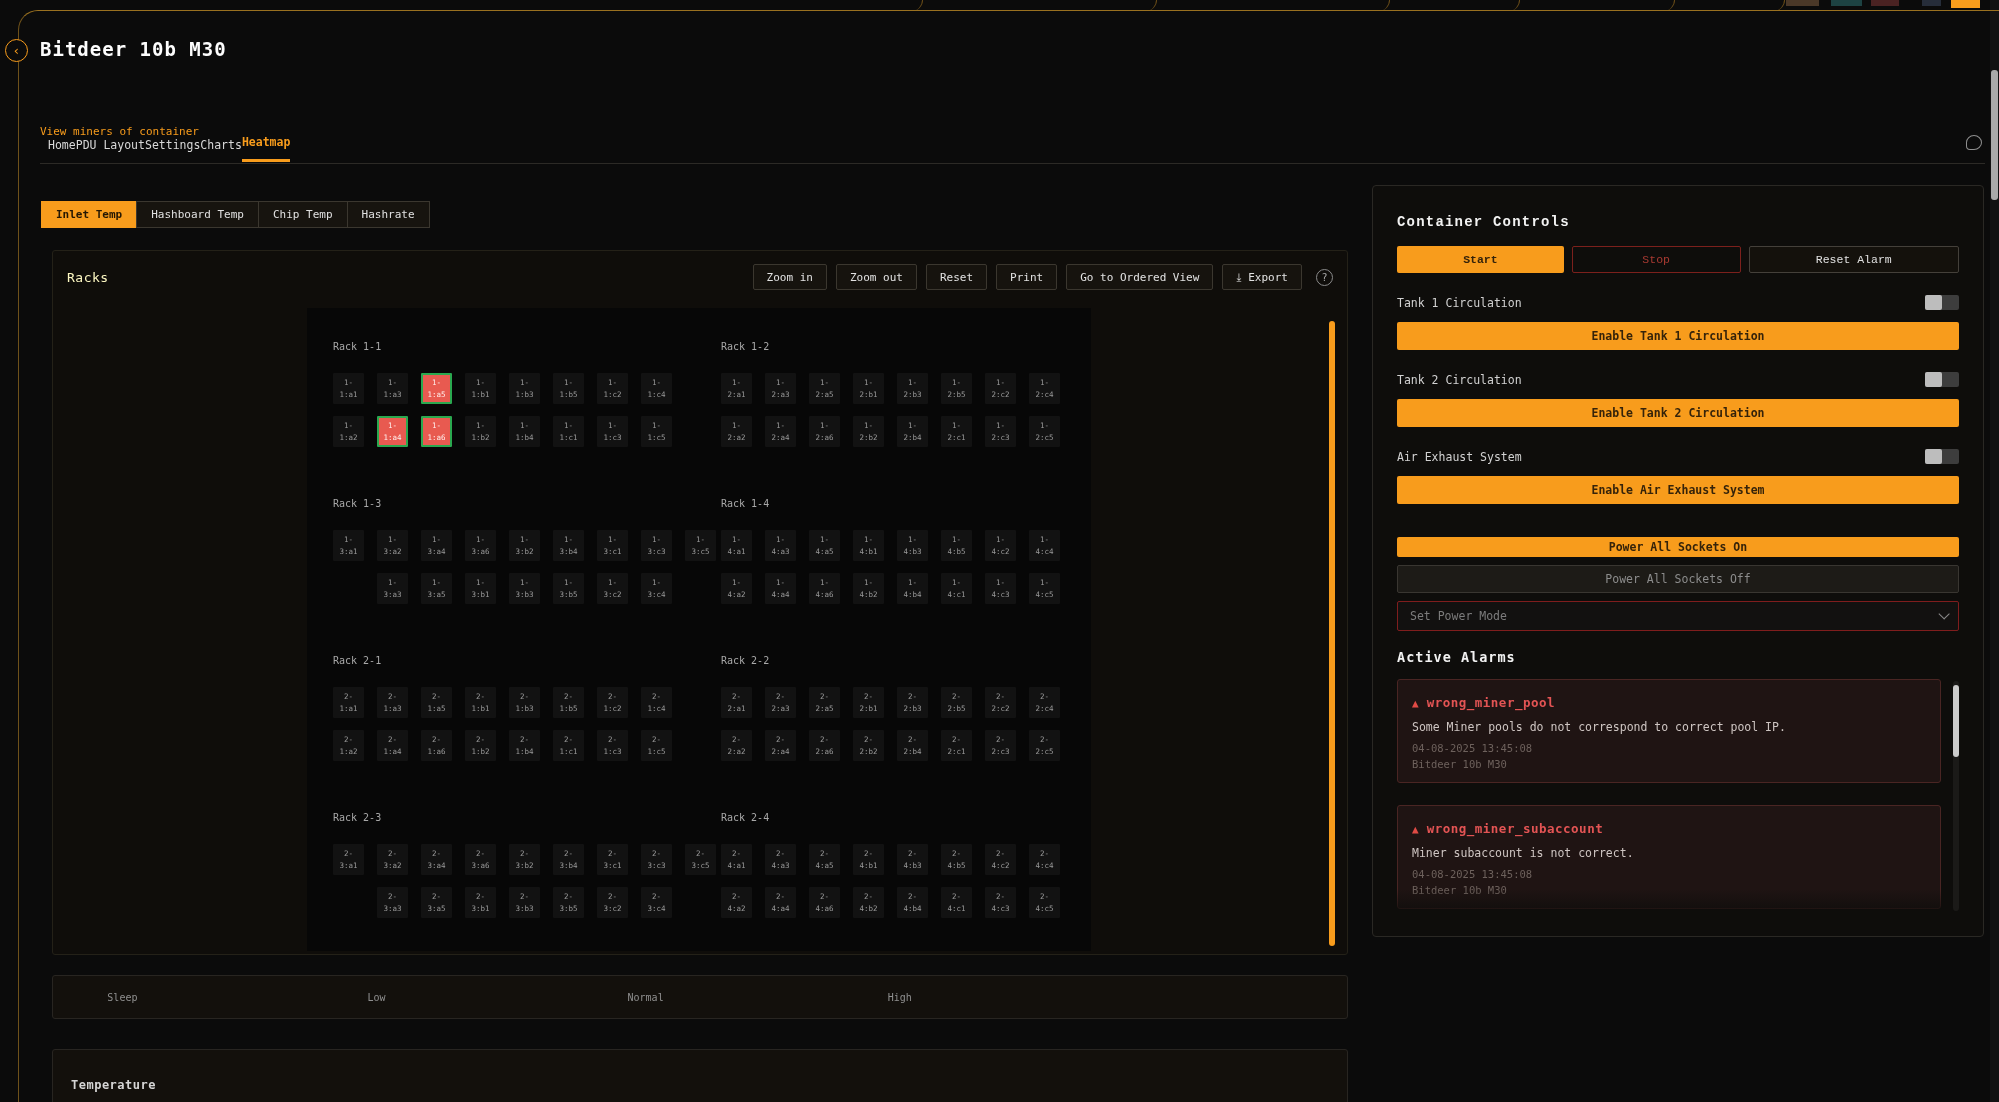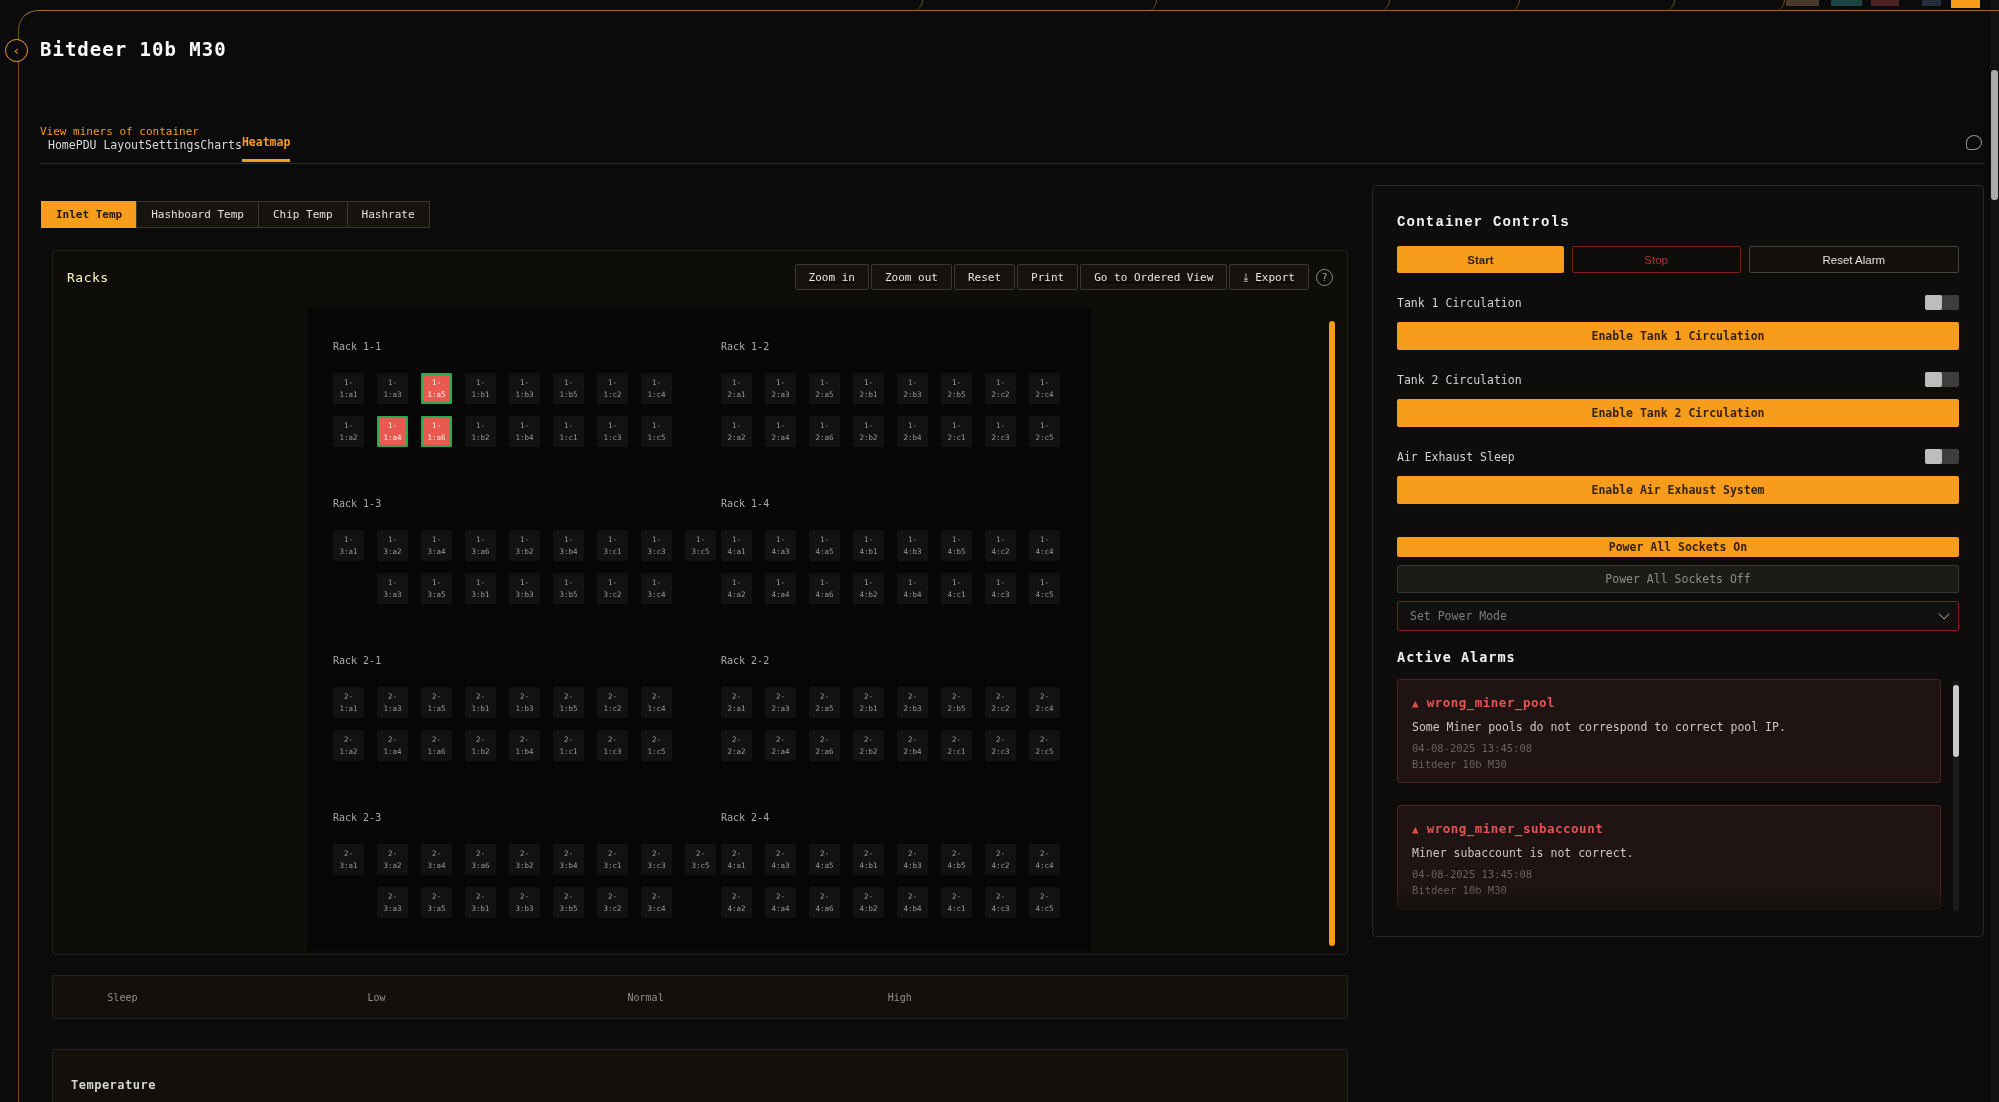--- a/index.html
+++ b/index.html
@@ -34,21 +34,21 @@
   .mtab { height:27px; padding:0 14px; display:flex; align-items:center; font-size:11px;
     background:#17140f; border:1px solid #3b372f; color:#e0e0e0; margin-left:-1px; cursor:pointer; }
   .mtab.active { background:#f89c1c; border-color:#f89c1c; color:#241703; font-weight:bold; }
 
   
   #racks-panel { left:52px; top:250px; width:1296px; height:705px; background:#0f0d0a;
     border:1px solid #242118; border-radius:3px; }
   #racks-header { position:absolute; left:0; right:0; top:0; height:52px; display:flex;
     align-items:center; justify-content:space-between; padding:0 14px; }
   #racks-title { font-size:13px; font-weight:normal; color:#fef9c3; letter-spacing:.5px; }
-  #racks-toolbar { display:flex; gap:2px; align-items:center;text-decoration:underline; }
+  #racks-toolbar { display:flex; gap:9px; align-items:center; }
   .tbtn { height:26px; padding:0 13px; font-size:11px; background:#16130e; border:1px solid #3b372f;
     border-radius:2px; color:#e2e2e2; display:flex; align-items:center; cursor:pointer;
     font-family:inherit; }
   .tbtn .ico { margin-right:7px; font-size:11px; }
   #help-circle { width:17px; height:17px; border:1px solid #8a8a8a; border-radius:50%;
     color:#aaa; font-size:10px; display:flex; align-items:center; justify-content:center; margin-left:5px; }
   #racks-canvas { position:absolute; left:254px; top:57px; width:784px; height:643px; background:#070707; }
   #canvas-scrollbar { position:absolute; left:1276px; top:70px; width:6px; height:625px;
     background:#f89c1c; border-radius:3px; }
   .rack-group { position:absolute; }
@@ -67,21 +67,21 @@
   #temp-panel { left:52px; top:1049px; width:1296px; height:120px; background:#13100c;
     border:1px solid #282521; border-radius:3px; padding:28px 18px; }
   #temp-title { font-size:12px; color:#d5d5d5; letter-spacing:.5px; font-weight:bold; }
 
   
   #right-panel { left:1372px; top:185px; width:612px; height:752px; background:#0e0d0b;
     border:1px solid #2a2824; border-radius:4px; padding:28px 24px; overflow:hidden; }
   #cc-title { font-size:14px; font-weight:bold; color:#f2f2f2; letter-spacing:1.2px; margin-bottom:16px;font-family:Liberation Mono, monospace; }
   #cc-btnrow { display:flex; gap:8px; margin-bottom:22px; }
   .cbtn { height:27px; font-size:11.5px; border-radius:2px; display:flex; align-items:center;
-    justify-content:center; cursor:pointer; font-family:Liberation Sans, sans-serif; border:none; }
+    justify-content:center; cursor:pointer; font-family:Liberation Mono, monospace; border:none; }
   #btn-start { flex:1; background:#f89c1c; color:#35230a; font-weight:bold; }
   #btn-stop { flex:1; background:transparent; border:1px solid #7c201c; color:#a93a32; }
   #btn-reset-alarm { flex:1.25; background:#14110c; border:1px solid #44403a; color:#e0e0e0; }
   .toggle-row { display:flex; justify-content:space-between; align-items:center; margin-bottom:12px; }
   .toggle-label { font-size:11.5px; color:#d2d2d2; }
   .toggle { width:34px; height:15px; background:#3d3d3d; border-radius:2px; position:relative; cursor:pointer; }
   .toggle .knob { position:absolute; left:0; top:0; width:17px; height:15px; background:#bdbdbd; border-radius:2px; }
   .enable-btn { width:100%; height:28px; background:#f89c1c; color:#35230a; font-weight:bold;
     font-size:11.5px; border:none; border-radius:2px; margin-bottom:22px; cursor:pointer; font-family:inherit; }
   #btn-power-on { width:100%; height:20px; margin-top:11px; margin-bottom:8px; background:#f89c1c;
@@ -757,21 +757,21 @@
         <span class="toggle-label">Tank 1 Circulation</span>
         <div class="toggle">
           <div class="knob"></div>
         </div>
       </div><button class="enable-btn">Enable Tank 1 Circulation</button><div class="toggle-row">
         <span class="toggle-label">Tank 2 Circulation</span>
         <div class="toggle">
           <div class="knob"></div>
         </div>
       </div><button class="enable-btn">Enable Tank 2 Circulation</button><div class="toggle-row">
-        <span class="toggle-label">Air Exhaust Sleep</span>
+        <span class="toggle-label">Air Exhaust System</span>
         <div class="toggle">
           <div class="knob"></div>
         </div>
       </div><button class="enable-btn">Enable Air Exhaust System</button></div>
   <button id="btn-power-on">Power All Sockets On</button>
   <button id="btn-power-off">Power All Sockets Off</button>
   <div id="power-mode-select">
     <span>Set Power Mode</span>
     <span class="chev"></span>
   </div>

